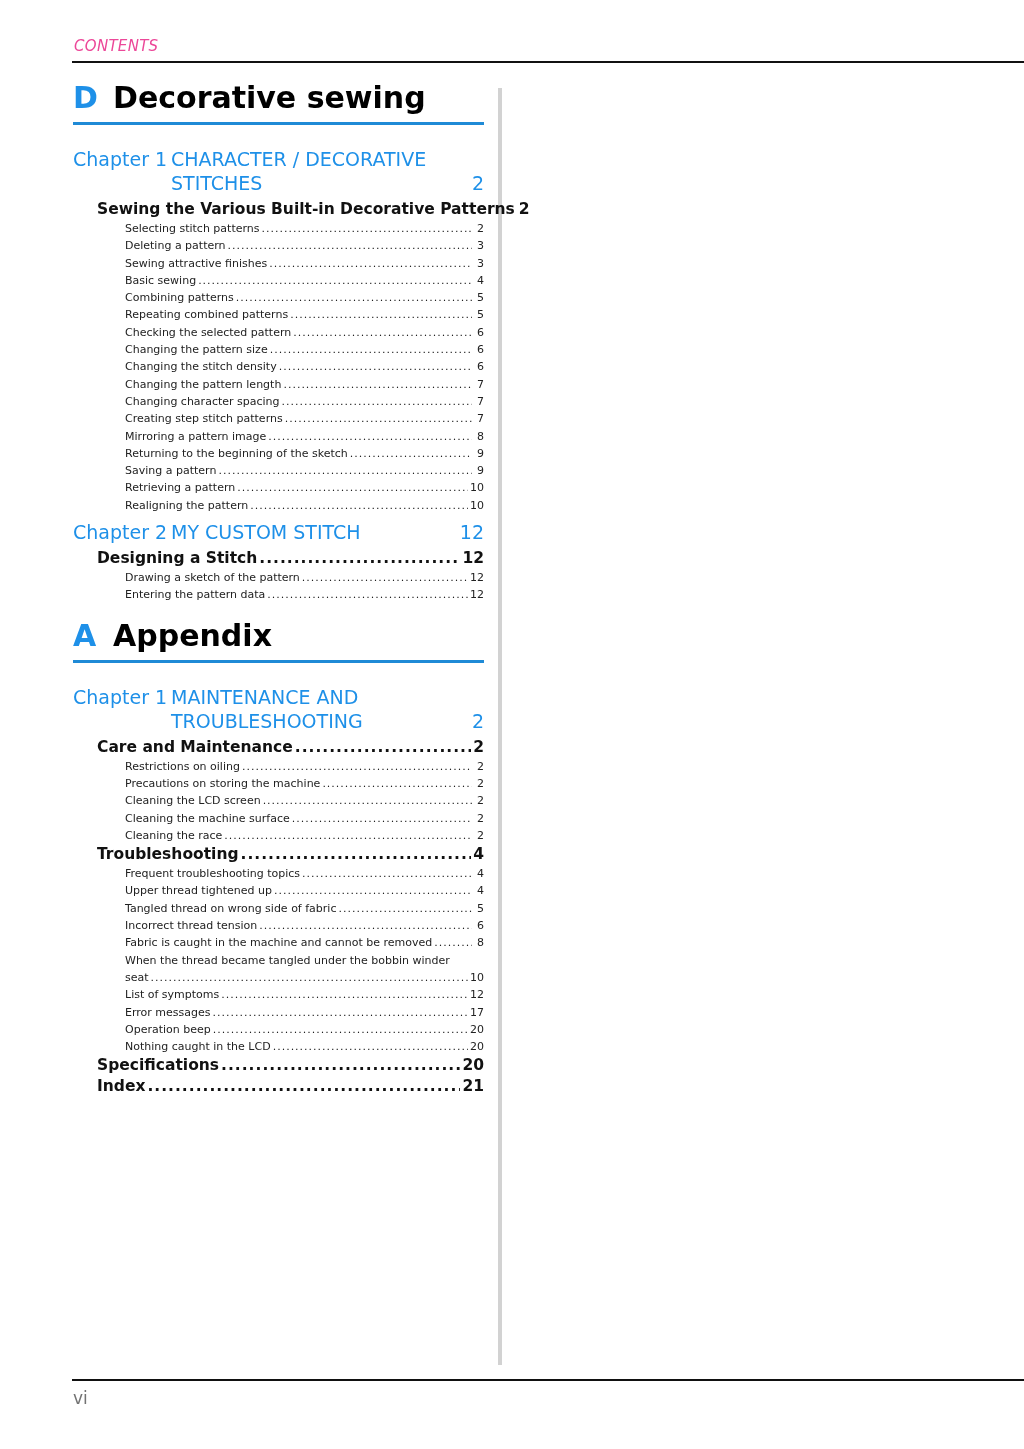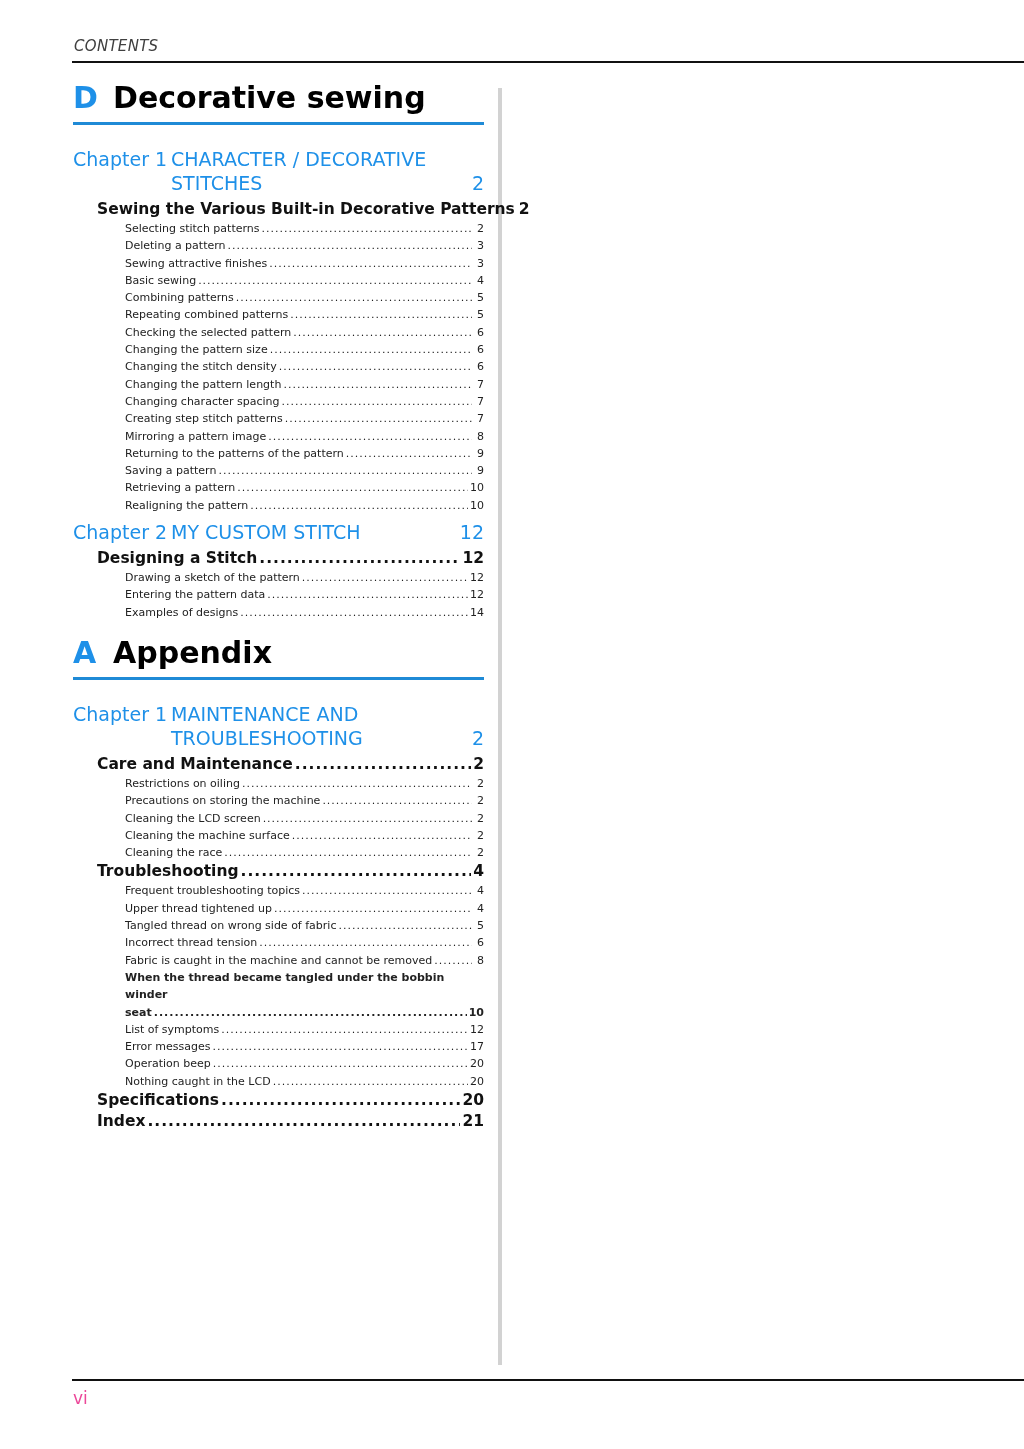--- a/index.html
+++ b/index.html
@@ -2,30 +2,30 @@
 <html><head>
   <meta charset="utf-8">
   <style>
     html, body { margin: 0; padding: 0; background: #ffffff; }
     body {
       width: 1024px; height: 1449px; position: relative; overflow: hidden;
       font-family: "DejaVu Sans", sans-serif; color: #111;
     }
     .running-head {
       position: absolute; left: 74px; top: 37px;
-      font-style: italic; font-size: 15px; letter-spacing: 0.3px; color: #404040;
+      font-style: italic; font-size: 15px; letter-spacing: 0.3px; color: #ec4899;
     }
     .top-rule {
       position: absolute; left: 72px; right: 0; top: 61px; height: 2px; background: #111;
     }
     .bottom-rule {
       position: absolute; left: 72px; right: 0; top: 1379px; height: 2px; background: #111;
     }
     .page-number {
-      position: absolute; left: 73px; top: 1388px; font-size: 17px; color: #ec4899;
+      position: absolute; left: 73px; top: 1388px; font-size: 17px; color: #737373;
     }
     .col-divider {
       position: absolute; left: 498px; top: 88px; width: 4px; height: 1277px; background: #d2d2d2;
     }
     .column {
       position: absolute; left: 73px; top: 78px; width: 411px;
     }
     .part-heading {
       display: flex; align-items: baseline; font-weight: bold;
       font-size: 30px; line-height: 40px; padding-bottom: 4px;
@@ -49,21 +49,21 @@
       font-size: 11px; line-height: 17.3px; margin-left: 52px; color: #222;
     }
     .leader {
       flex: 1; overflow: hidden; margin: 0 2px;
     }
     .leader::after {
       content: "................................................................................................................................................................................";
       letter-spacing: 1px;
     }
     .pg { text-align: right; min-width: 10px; }
-    .sub.wrap { display: block; white-space: normal; font-weight: bold; }
+    .sub.wrap { display: block; white-space: normal; }
     .sub.wrap .line2 { display: flex; align-items: center; }
     .gap-part { height: 12px; }
     .gap-ch { height: 6px; }
   </style>
 </head>
 <body>
 
 <div class="running-head">CONTENTS</div>
 <div class="top-rule"></div>
 <div class="col-divider"></div>
@@ -148,21 +148,21 @@
       <span>Creating step stitch patterns</span>
       <span class="leader"></span>
       <span class="pg">7</span>
     </div>
   <div class="sub">
       <span>Mirroring a pattern image</span>
       <span class="leader"></span>
       <span class="pg">8</span>
     </div>
   <div class="sub">
-      <span>Returning to the patterns of the pattern</span>
+      <span>Returning to the beginning of the sketch</span>
       <span class="leader"></span>
       <span class="pg">9</span>
     </div>
   <div class="sub">
       <span>Saving a pattern</span>
       <span class="leader"></span>
       <span class="pg">9</span>
     </div>
   <div class="sub">
       <span>Retrieving a pattern</span>
@@ -188,25 +188,20 @@
     </div>
   <div class="sub">
       <span>Drawing a sketch of the pattern</span>
       <span class="leader"></span>
       <span class="pg">12</span>
     </div>
   <div class="sub">
       <span>Entering the pattern data</span>
       <span class="leader"></span>
       <span class="pg">12</span>
-    </div>
-  <div class="sub">
-      <span>Examples of designs</span>
-      <span class="leader"></span>
-      <span class="pg">14</span>
     </div>
 
   <div class="gap-part"></div>
 
   <div class="part-heading">
     <span class="part-letter">A</span>
     <span class="part-title">Appendix</span>
   </div>
 
   <div class="chapter">

